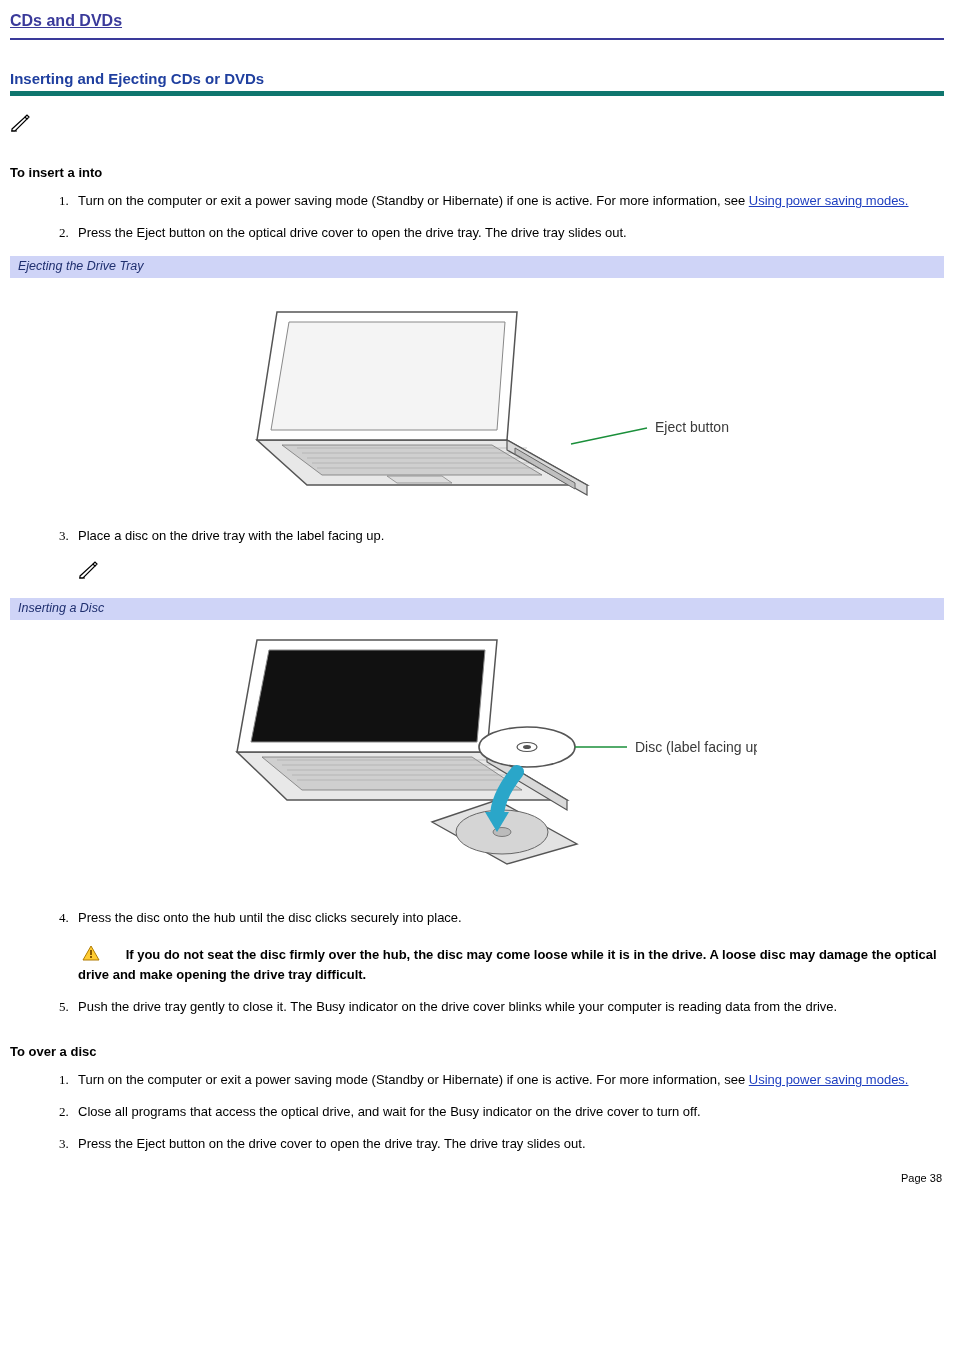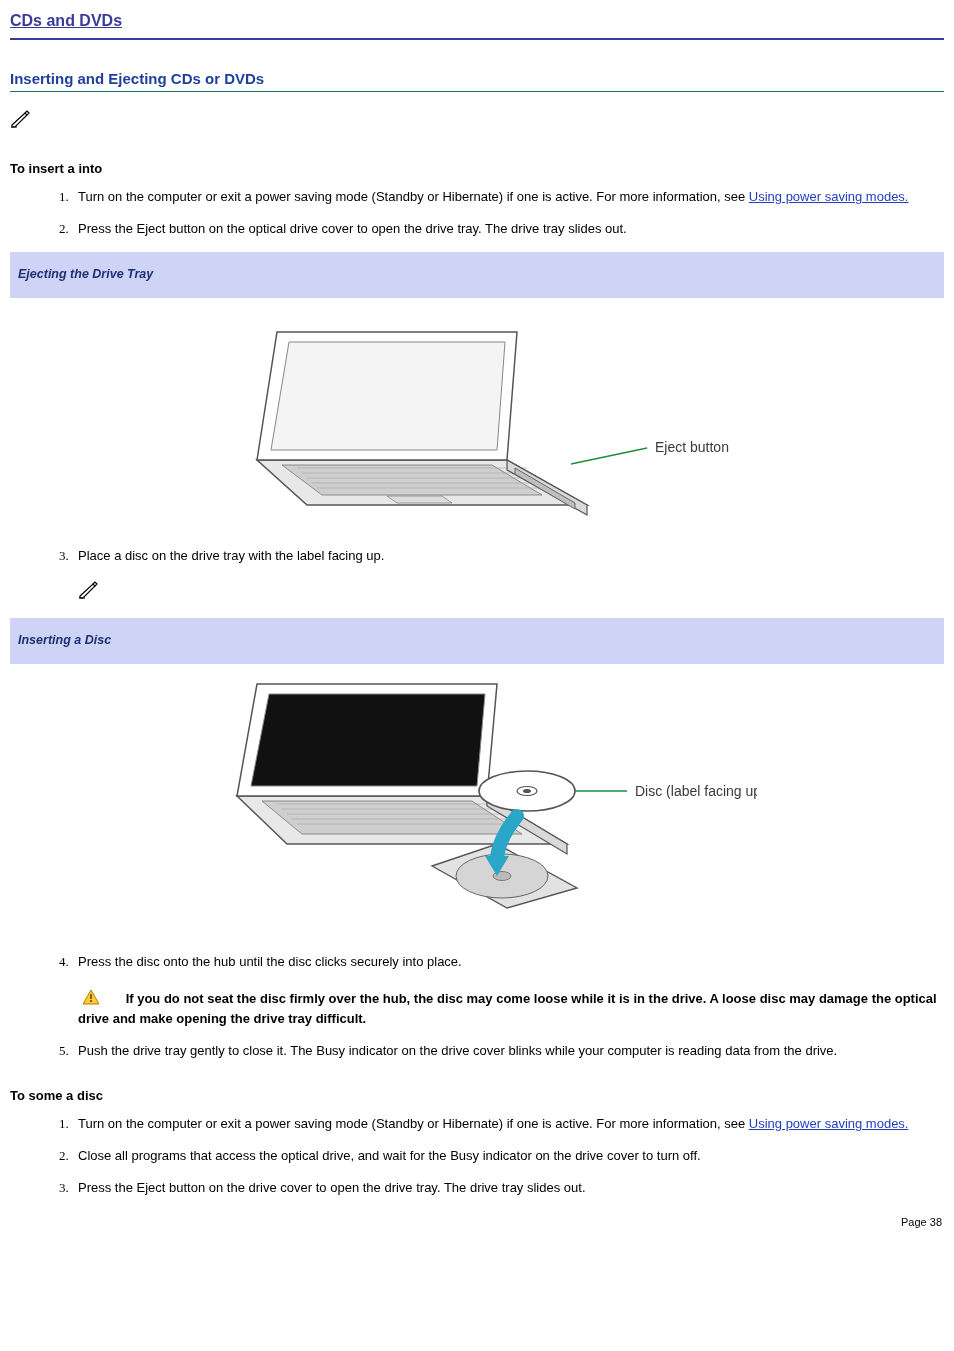--- a/index.html
+++ b/index.html
@@ -17,21 +17,21 @@
     font-weight: bold;
     text-decoration: underline;
     border-bottom: 2px solid #3a3a9a;
     padding-bottom: 6px;
     margin-bottom: 28px;
   }
   .section-title {
     color: #1f3f9f;
     font-size: 15px;
     font-weight: bold;
-    border-bottom: 1px solid #0f766e;
+    border-bottom: 5px solid #0f766e;
     padding-bottom: 2px;
     margin-top: 24px;
     margin-bottom: 18px;
   }
   .note-icon {
     display: inline-block;
     vertical-align: middle;
     margin-right: 4px;
   }
   .note-text {
@@ -57,23 +57,23 @@
     font-size: 13px;
   }
   a.link {
     color: #1f3fbf;
     text-decoration: underline;
   }
   .figure-caption {
     background: #cfd4f7;
     color: #1f2f6f;
     font-style: italic;
-    font-weight: bold;
+    font-weight: normal;
     font-size: 12.5px;
-    padding: 14px 8px;
+    padding: 2px 8px;
     margin-top: 2px;
   }
   .figure-box {
     text-align: center;
     padding: 12px 0 22px 0;
   }
   .figure-svg {
     display: inline-block;
   }
   .figure-label {
@@ -223,21 +223,21 @@
           <rect x="8" y="5" width="2" height="5" fill="#8a5a00"></rect>
           <rect x="8" y="11" width="2" height="2" fill="#8a5a00"></rect>
         </svg>
       </span>
       <span class="warn-text">If you do not seat the disc firmly over the hub, the disc may come loose while it is in the drive. A loose disc may damage the optical drive and make opening the drive tray difficult.</span>
     </div>
   </li>
   <li>Push the drive tray gently to close it. The Busy indicator on the drive cover blinks while your computer is reading data from the drive.</li>
 </ol>
 
-<div class="subheading">To some a disc</div>
+<div class="subheading">To over a disc</div>
 
 <ol class="steps">
   <li>
     <span>Turn on the computer or exit a power saving mode (Standby or Hibernate) if one is active. For more information, see </span><a href="#" class="link">Using power saving modes.</a>
   </li>
   <li>Close all programs that access the optical drive, and wait for the Busy indicator on the drive cover to turn off.</li>
   <li>Press the Eject button on the drive cover to open the drive tray. The drive tray slides out.</li>
 </ol>
 
 <div class="page-number">Page 38</div>

